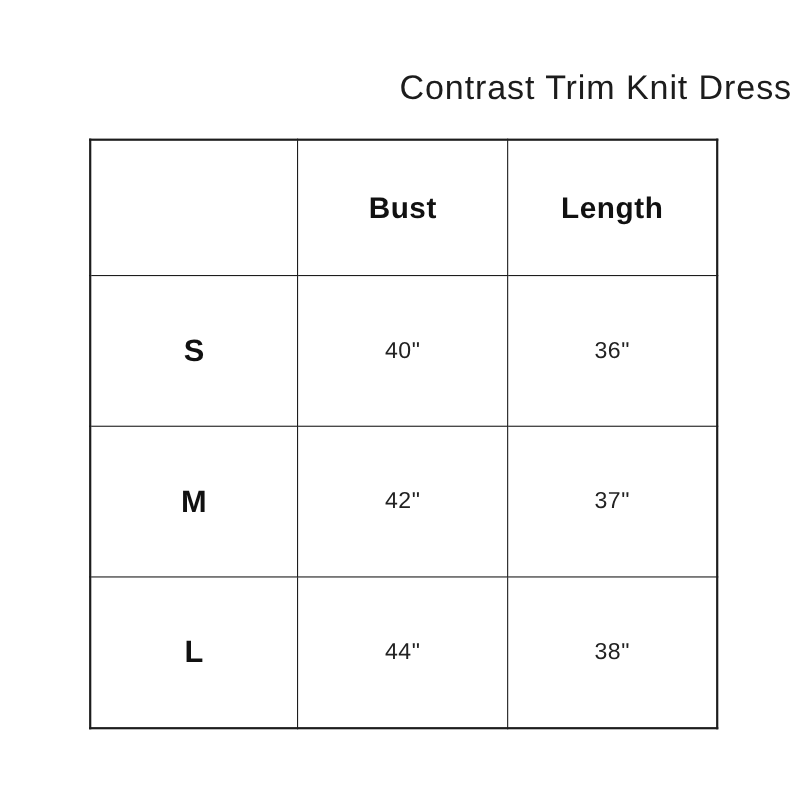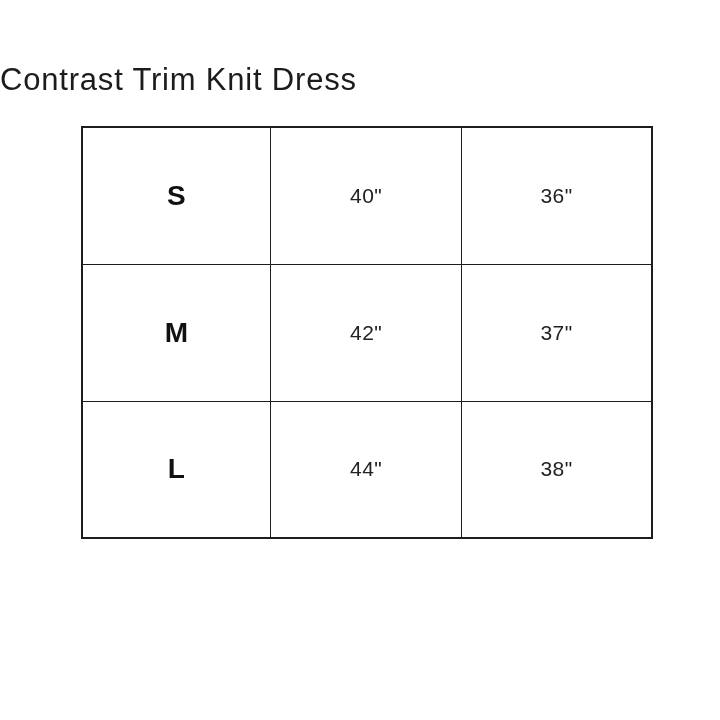--- a/index.html
+++ b/index.html
@@ -15,21 +15,21 @@
     font-family: "Liberation Sans", "DejaVu Sans", sans-serif;
     color: #1a1a1a;
     overflow: hidden;
   }
   .title {
     margin: 0;
     position: absolute;
     top: 62px;
     left: 0;
     width: 720px;
-    text-align: left;
+    text-align: right;
     font-size: 31px;
     font-weight: 500;
     letter-spacing: 0.8px;
     color: #1c1c1c;
   }
   table.size-chart {
     position: absolute;
     top: 126px;
     left: 81px;
     width: 572px;
@@ -80,20 +80,25 @@
 
   <h1 class="title">Contrast Trim Knit Dress</h1>
 
   <table class="size-chart">
     <colgroup>
       <col class="c1">
         <col class="c2">
         <col class="c3">
     </colgroup>
     <tbody>
+      <tr class="header-row">
+        <th></th>
+        <th>Bust</th>
+        <th>Length</th>
+      </tr>
       <tr class="data-row">
         <td class="size-label">S</td>
         <td class="measure">40"</td>
         <td class="measure">36"</td>
       </tr>
       <tr class="data-row">
         <td class="size-label">M</td>
         <td class="measure">42"</td>
         <td class="measure">37"</td>
       </tr>

